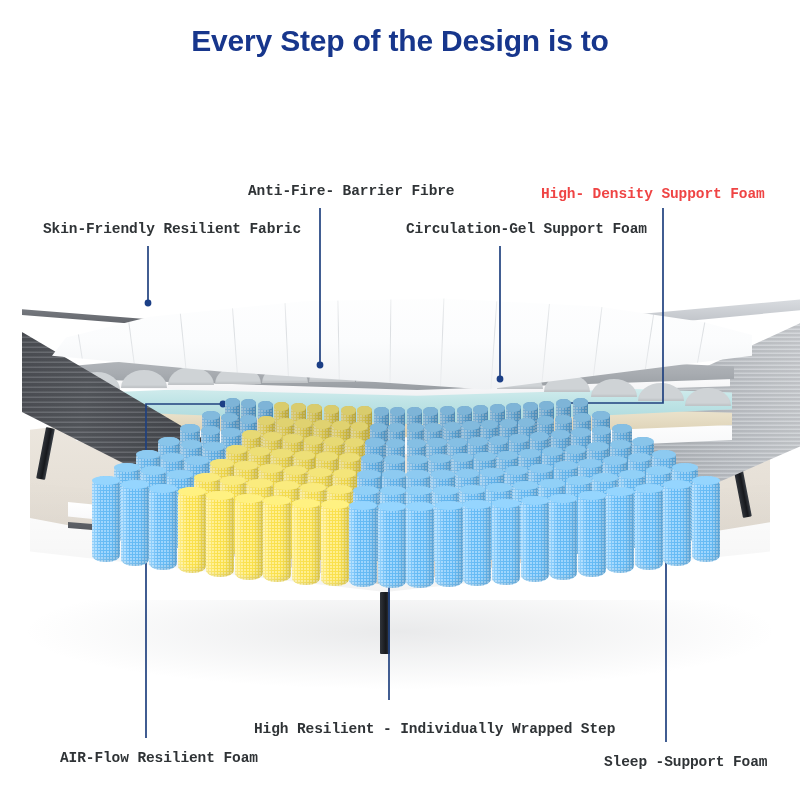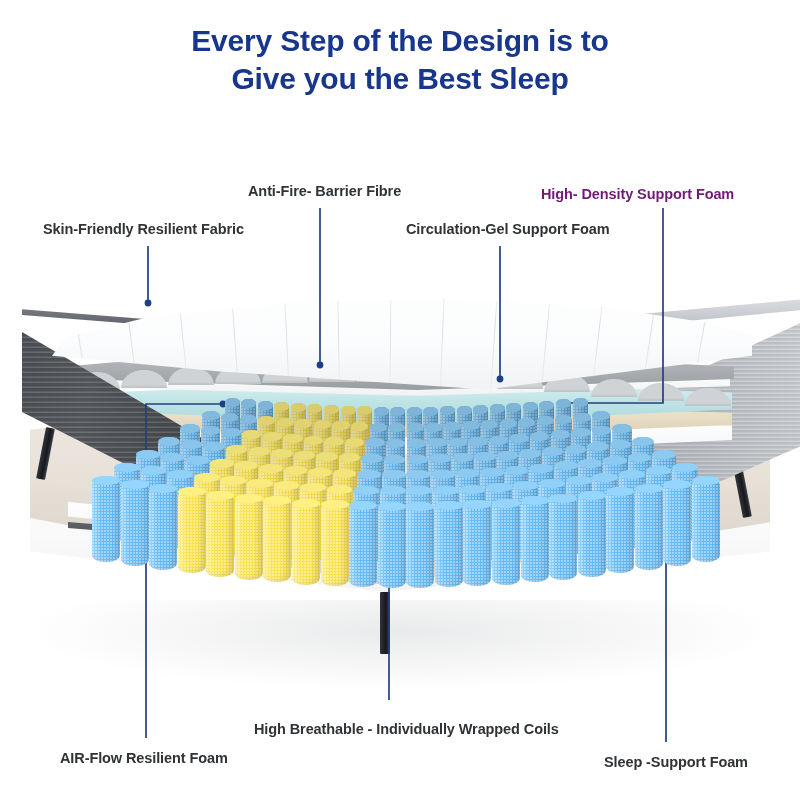--- a/index.html
+++ b/index.html
@@ -40,20 +40,21 @@
   .title-line { display: block; white-space: nowrap; }
 
   
   .label {
     position: absolute;
     color: #2f3336;
     font-size: 14.5px;
     font-weight: bold;
     white-space: nowrap;
     letter-spacing: -0.1px;
+    font-family: Liberation Mono, monospace;
   }
 
   
   .leader-svg {
     position: absolute;
     left: 0; top: 0;
     width: 800px; height: 800px;
     pointer-events: none;
   }
   .leader-path {
@@ -258,21 +259,20 @@
     background: radial-gradient(ellipse at 50% 35%, rgba(120,125,132,0.16), rgba(255,255,255,0) 70%);
   }
 </style>
 </head>
 <body>
 
 <div id="stage">
 
   <div class="title-block">
     <span class="title-line">Every Step of the Design is to</span>
-    <span class="title-line">Give you the Best Sleep</span>
   </div>
 
   <div class="art">
 
     <div class="ground-shadow"></div>
 
     <div class="base">
       <div class="base-top"></div>
       <div class="base-shadow"></div>
     </div>
@@ -812,19 +812,19 @@
       <path d="M389,516 L389,700" class="leader-path" stroke="#20417f"></path>
       <circle cx="389" cy="515" r="3.4" class="leader-dot"></circle>
       <path d="M548,492 L666,492 L666,742" class="leader-path" stroke="#20417f"></path>
       <circle cx="547" cy="492" r="3.4" class="leader-dot"></circle>
     </svg>
 
   <div id="labels">
       <div class="label" style="left: 43px; top: 221px; color: rgb(47, 51, 54);">Skin-Friendly  Resilient Fabric</div>
       <div class="label" style="left: 248px; top: 183px; color: rgb(47, 51, 54);">Anti-Fire- Barrier Fibre</div>
       <div class="label" style="left: 406px; top: 221px; color: rgb(47, 51, 54);">Circulation-Gel Support Foam</div>
-      <div class="label" style="left: 541px; top: 186px; color: #701a75;">High- Density Support Foam</div>
+      <div class="label" style="left: 541px; top: 186px; color: #ef4444;">High- Density Support Foam</div>
       <div class="label" style="left: 60px; top: 750px; color: rgb(47, 51, 54);">AIR-Flow Resilient Foam</div>
-      <div class="label" style="left: 254px; top: 721px; color: rgb(47, 51, 54);">High Breathable - Individually Wrapped Coils</div>
+      <div class="label" style="left: 254px; top: 721px; color: rgb(47, 51, 54);">High Resilient - Individually Wrapped Step</div>
       <div class="label" style="left: 604px; top: 754px; color: rgb(47, 51, 54);">Sleep -Support Foam</div>
     </div>
 
 </div>
 
 </body></html>

